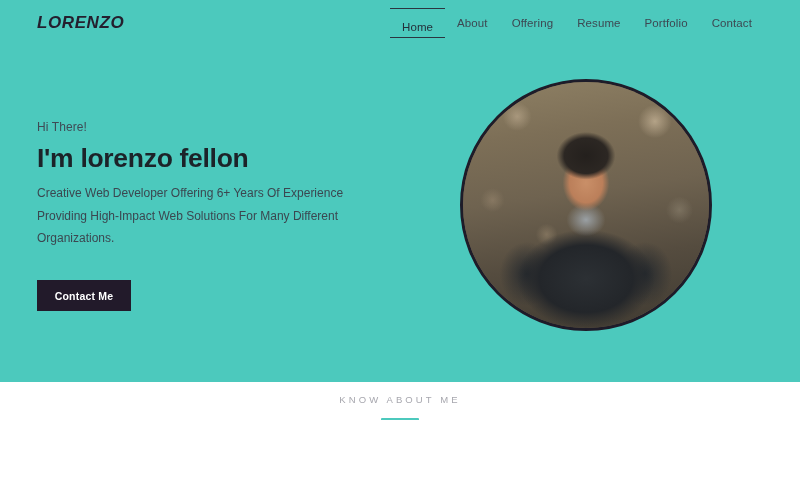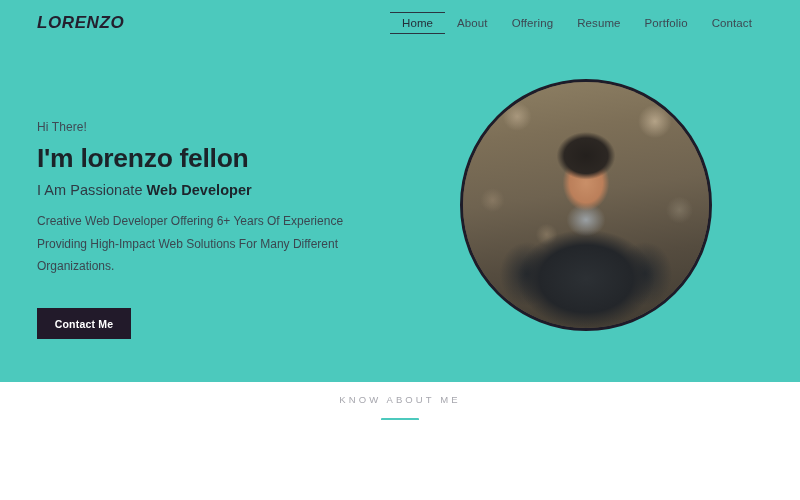--- a/index.html
+++ b/index.html
@@ -69,21 +69,21 @@
     padding: 4px 12px;
     letter-spacing: 0.1px;
     white-space: nowrap;
     cursor: pointer;
   }
 
   .navlink.active {
     color: #24303a;
     border-top: 1.5px solid #2b3540;
     border-bottom: 1.5px solid #2b3540;
-    padding-top: 4px;
+    padding-top: 12px;
     padding-bottom: 4px;
   }
 
   
   .hero-text {
     position: absolute;
     left: 37px;
     top: 120px;
     width: 360px;
   }
@@ -232,21 +232,20 @@
         <li class="navlink">Offering</li>
         <li class="navlink">Resume</li>
         <li class="navlink">Portfolio</li>
         <li class="navlink">Contact</li>
       </ul>
     </nav>
 
     <div class="hero-text">
       <div class="greeting">Hi There!</div>
       <h1 class="headline">I'm lorenzo fellon</h1>
-      <div class="subhead"><span>I Am Passionate </span><b>Web Developer</b></div>
       <p class="hero-desc">Creative Web Developer Offering 6+ Years Of Experience Providing High-Impact Web Solutions For Many Different Organizations.</p>
       <button class="btn-contact">Contact Me</button>
     </div>
 
     <div class="portrait">
       <div class="portrait-img" aria-label="portrait-photo-of-smiling-man-in-black-jacket-outdoors"></div>
     </div>
 
   </section>
 

